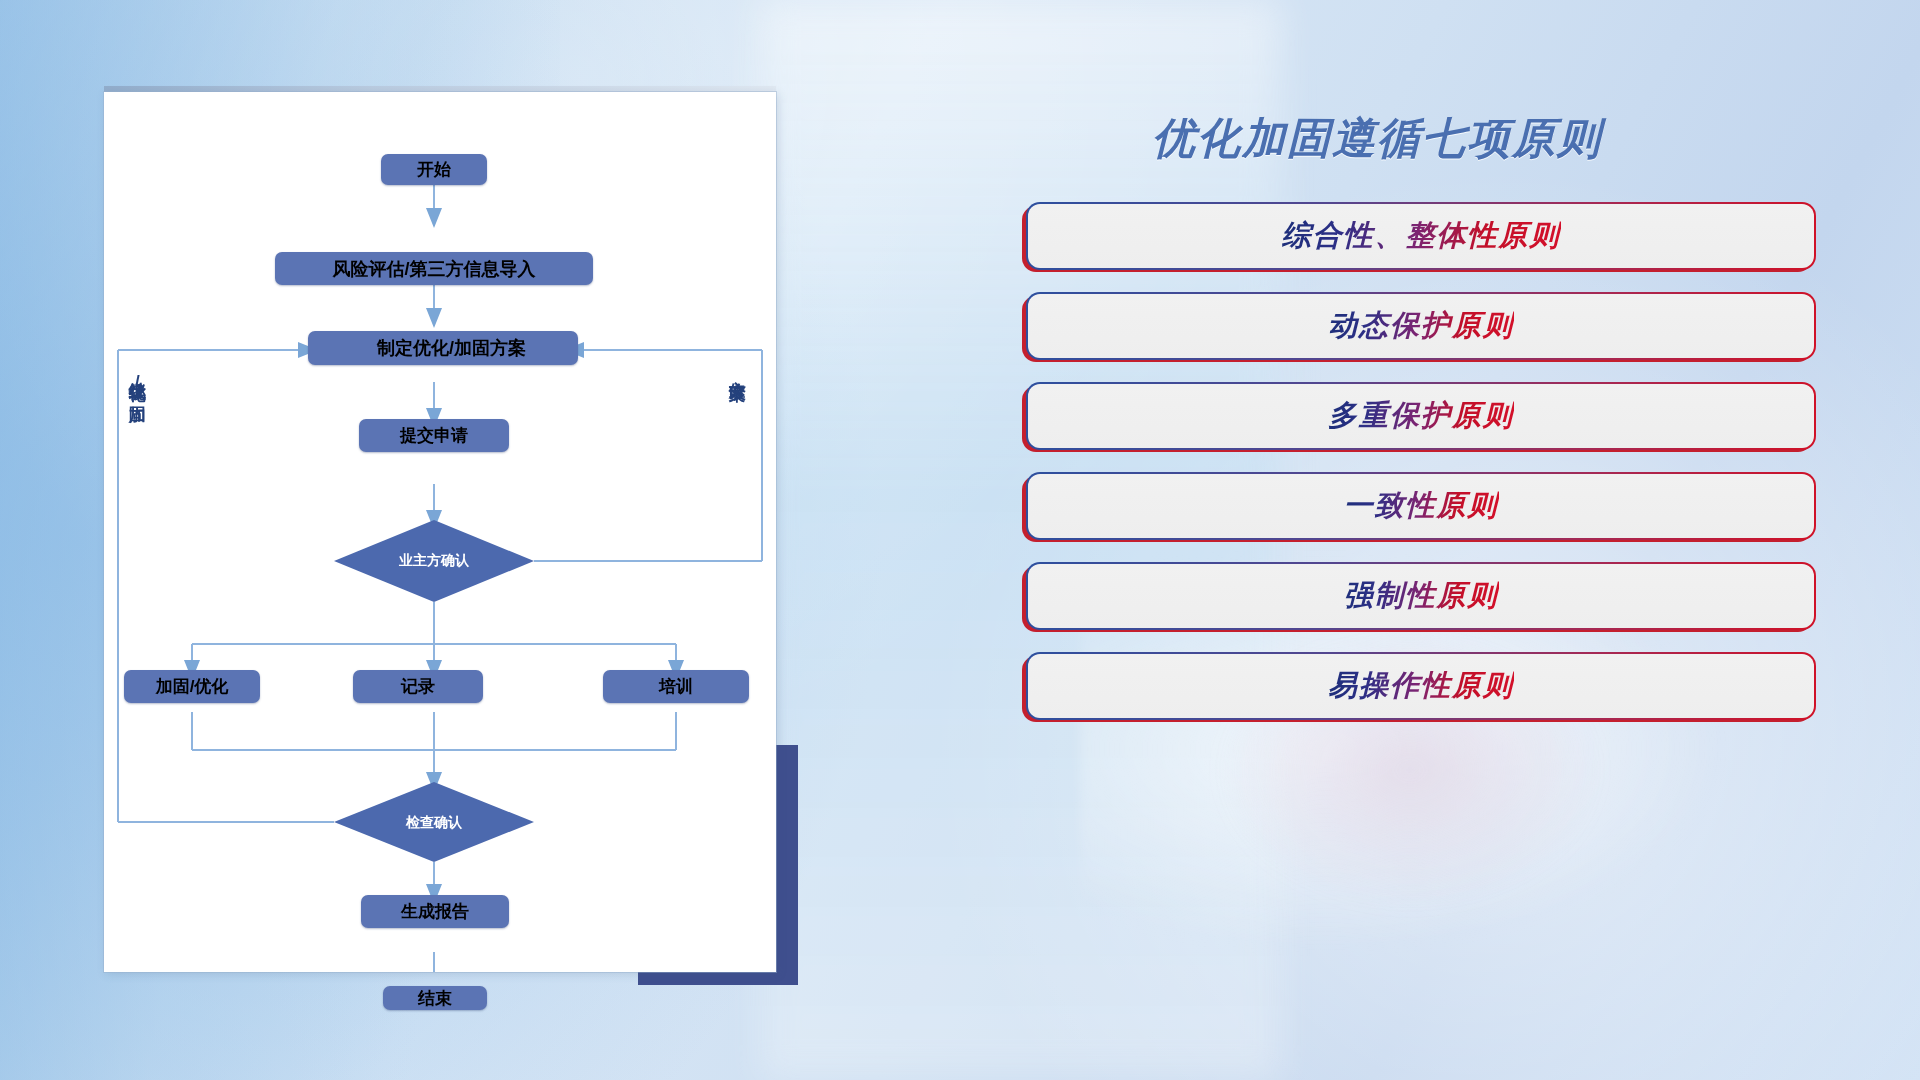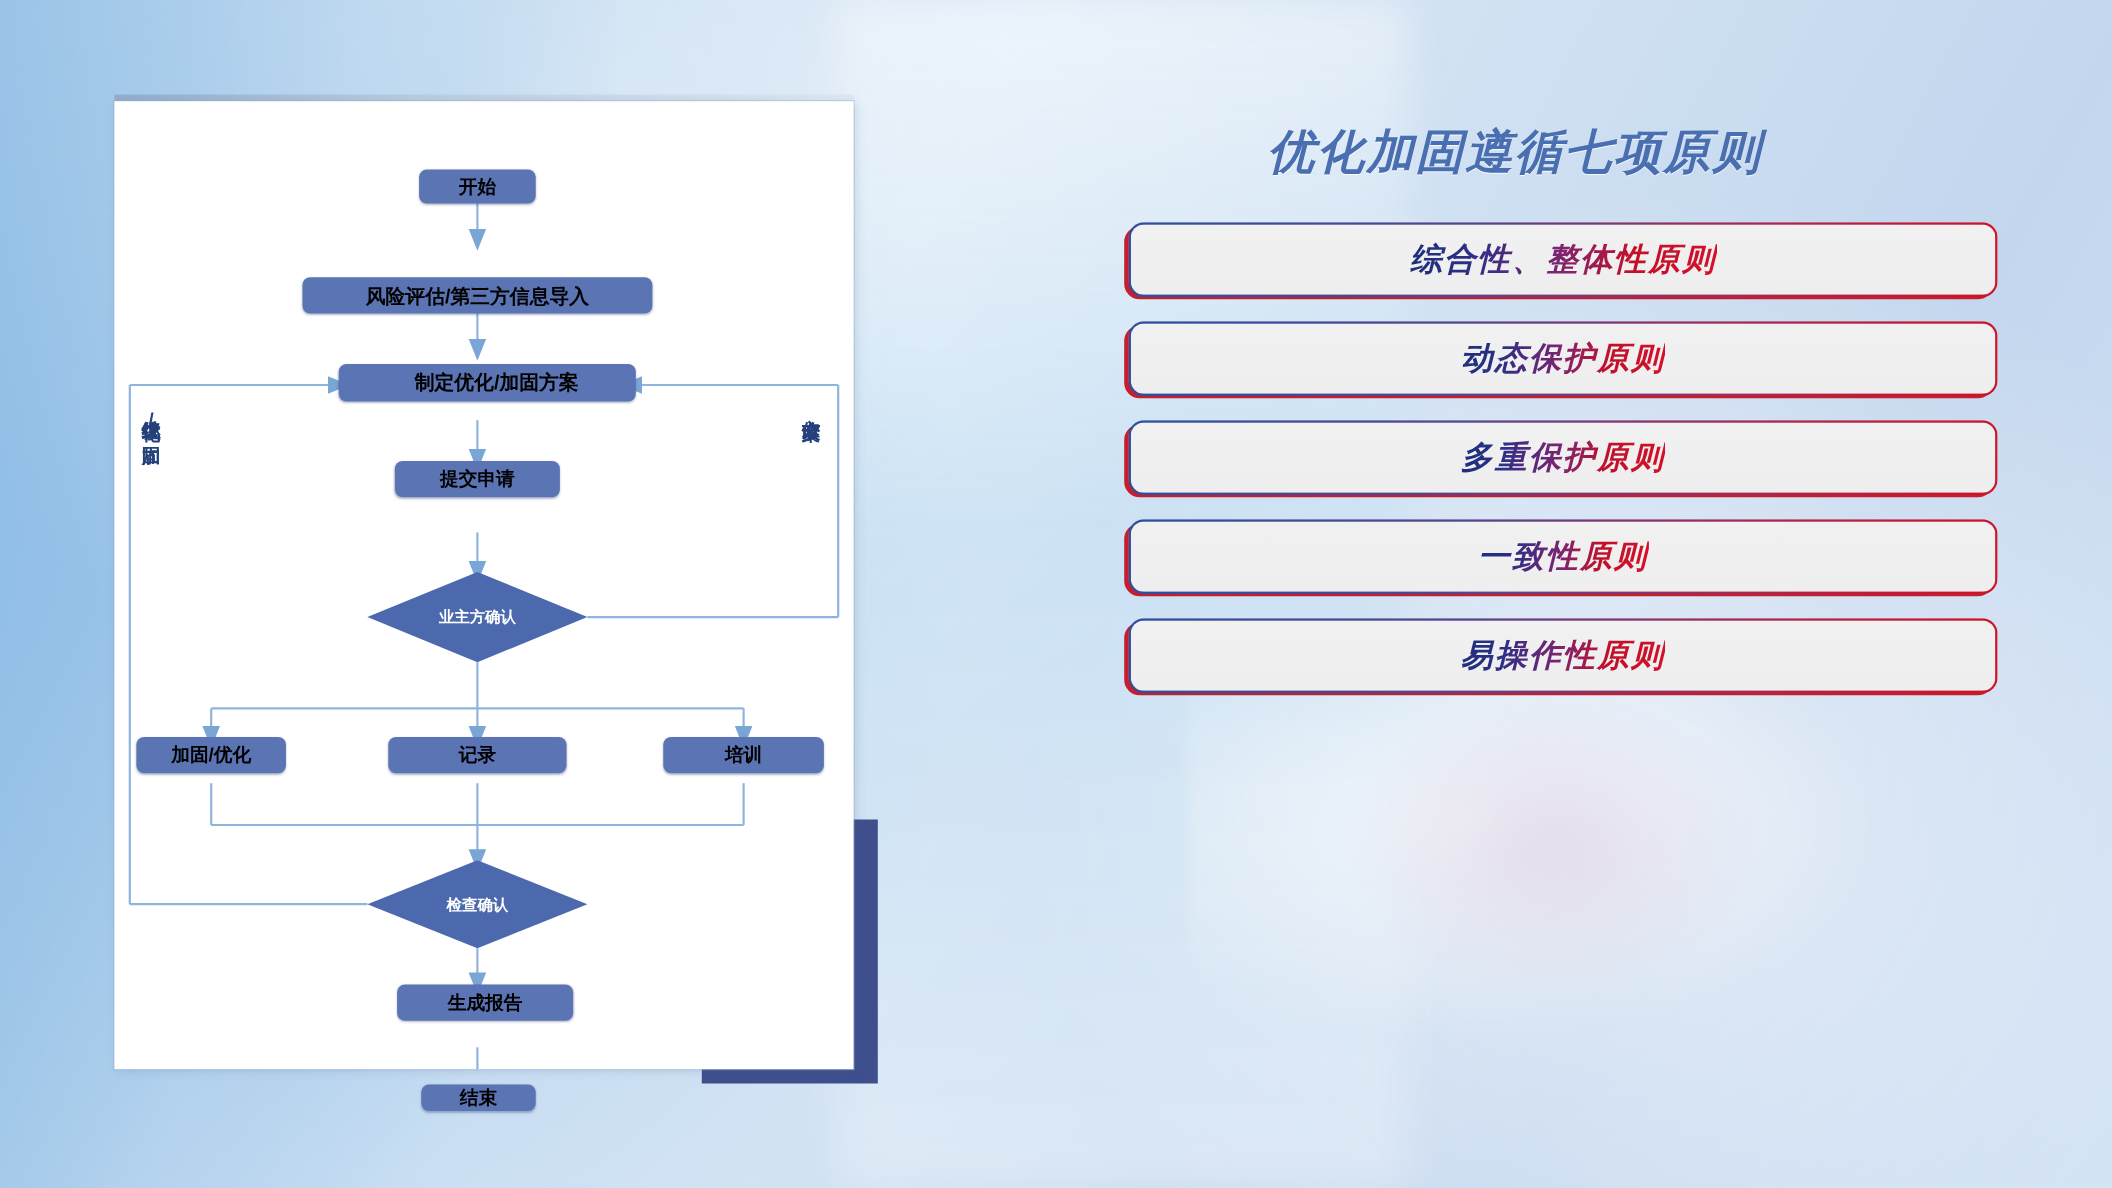--- a/index.html
+++ b/index.html
@@ -146,33 +146,33 @@
   </div>
 
   <div class="dia-label" style="left:230px;top:448px;width:200px;height:42px;">
     <span>业主方确认</span>
   </div>
 
   <div class="node small" style="left:20px;top:578px;width:136px;height:33px;">
     <span>加固/优化</span>
   </div>
 
-  <div class="node small" style="left:249px;top:578px;width:162px;height:33px;align-items:center;">
+  <div class="node small" style="left:249px;top:578px;width:130px;height:33px;align-items:center;">
     <span>记录</span>
   </div>
 
   <div class="node small" style="left:499px;top:578px;width:146px;height:33px;">
     <span>培训</span>
   </div>
 
   <div class="dia-label" style="left:230px;top:710px;width:200px;height:42px;">
     <span>检查确认</span>
   </div>
 
-  <div class="node small" style="left:257px;top:803px;width:160px;height:33px;">
+  <div class="node small" style="left:257px;top:803px;width:148px;height:33px;">
     <span>生成报告</span>
   </div>
 
   <div class="node small" style="left:279px;top:894px;width:104px;height:24px;">
     <span>结束</span>
   </div>
 
   <div class="vlabel" style="left:24px;top:276px;">继续优化/加固</div>
 
   <div class="vlabel" style="left:624px;top:276px;">方案修改</div>
@@ -205,20 +205,26 @@
       </div>
     </div>
 
     <div class="principle-card">
       <div class="shadow"></div>
       <div class="body">
         <span class="label">一致性原则</span>
       </div>
     </div>
 
+    <div class="principle-card">
+      <div class="shadow"></div>
+      <div class="body">
+        <span class="label">强制性原则</span>
+      </div>
+    </div>
 
     <div class="principle-card">
       <div class="shadow"></div>
       <div class="body">
         <span class="label">易操作性原则</span>
       </div>
     </div>
 
   </div>
 </div>

